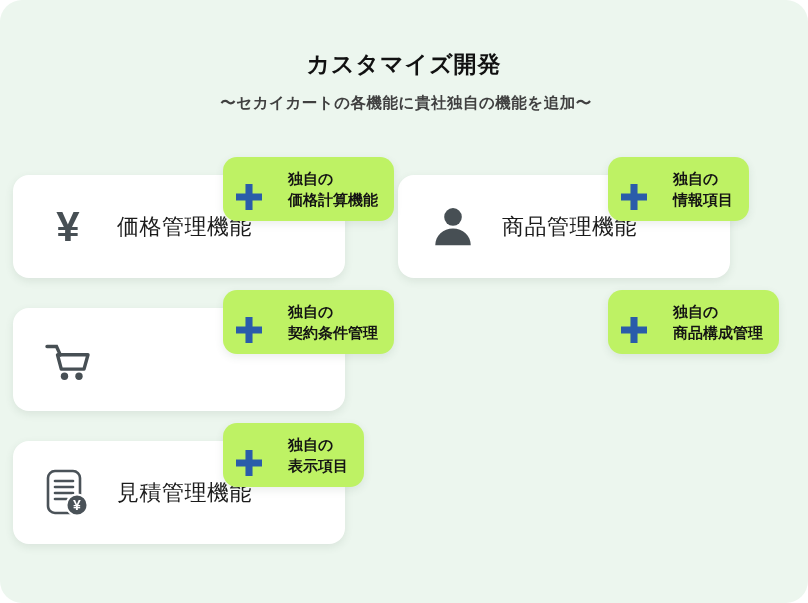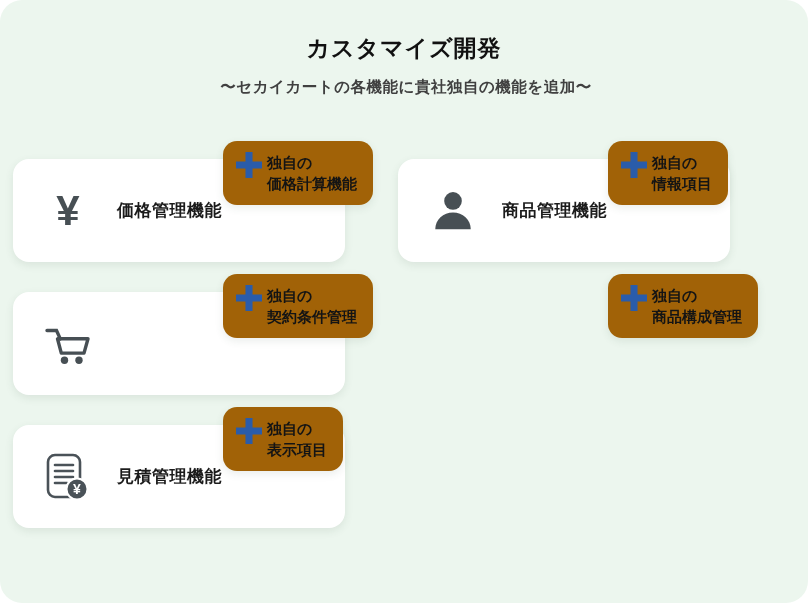--- a/index.html
+++ b/index.html
@@ -2,46 +2,46 @@
 <html><head>
 <meta charset="utf-8">
 <style>
   html,body{margin:0;padding:0;background:#ffffff;}
   body{font-family:"Liberation Sans","DejaVu Sans",sans-serif;}
   .canvas{
     position:relative;width:808px;height:603px;box-sizing:border-box;
     background:#ecf6ee;border-radius:22px;overflow:hidden;
   }
   .page-title{
-    margin:0;padding-top:33px;text-align:center;
+    margin:0;padding-top:49px;text-align:center;
     font-size:23px;font-weight:700;color:#111;letter-spacing:1px;
   }
   .page-subtitle{
     margin:13px 0 0 4px;text-align:center;
     font-size:15.5px;font-weight:600;color:#404040;letter-spacing:.5px;
   }
   .grid{
     margin:43px 0 0 13px;
     display:grid;grid-template-columns:332px 332px;
     column-gap:53px;row-gap:12px;
   }
   .feature{position:relative;width:332px;height:121px;}
   .card{
     position:absolute;top:18px;left:0;width:332px;height:103px;box-sizing:border-box;
     background:#ffffff;border-radius:16px;
     box-shadow:0 3px 8px rgba(50,80,55,.10);
     display:flex;align-items:center;gap:24px;padding:0 16px 0 30px;
   }
   .icon-box{width:50px;height:50px;flex:none;display:flex;align-items:center;justify-content:center;}
   .yen-glyph{font-size:42px;font-weight:700;color:#474f54;line-height:1;}
-  .feature-label{font-size:17px;font-weight:700;color:#1b1b1b;letter-spacing:.5px;}
+  .feature-label{font-size:22px;font-weight:400;color:#1b1b1b;letter-spacing:.5px;}
   .badge{
     position:absolute;top:0;left:210px;z-index:2;
-    display:flex;align-items:flex-start;gap:5px;
-    background:#a16207;border-radius:14px;padding:11px 16px 11px 13px;
+    display:flex;align-items:flex-end;gap:26px;
+    background:#bef264;border-radius:14px;padding:11px 16px 11px 13px;
     box-shadow:0 3px 8px rgba(50,80,55,.10);white-space:nowrap;
   }
   .badge-text{font-size:15px;font-weight:600;line-height:1.4;color:#141414;}
   .plus-icon{flex:none;display:flex;}
   svg{display:block;}
 </style>
 </head>
 <body>
 
 <div class="canvas">

